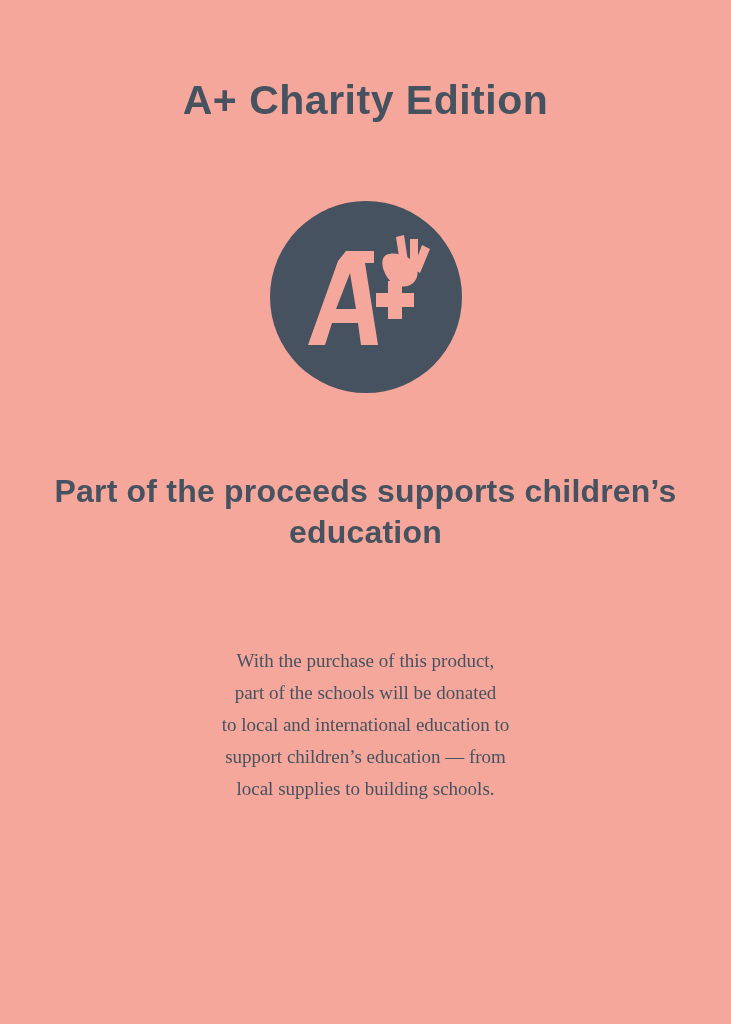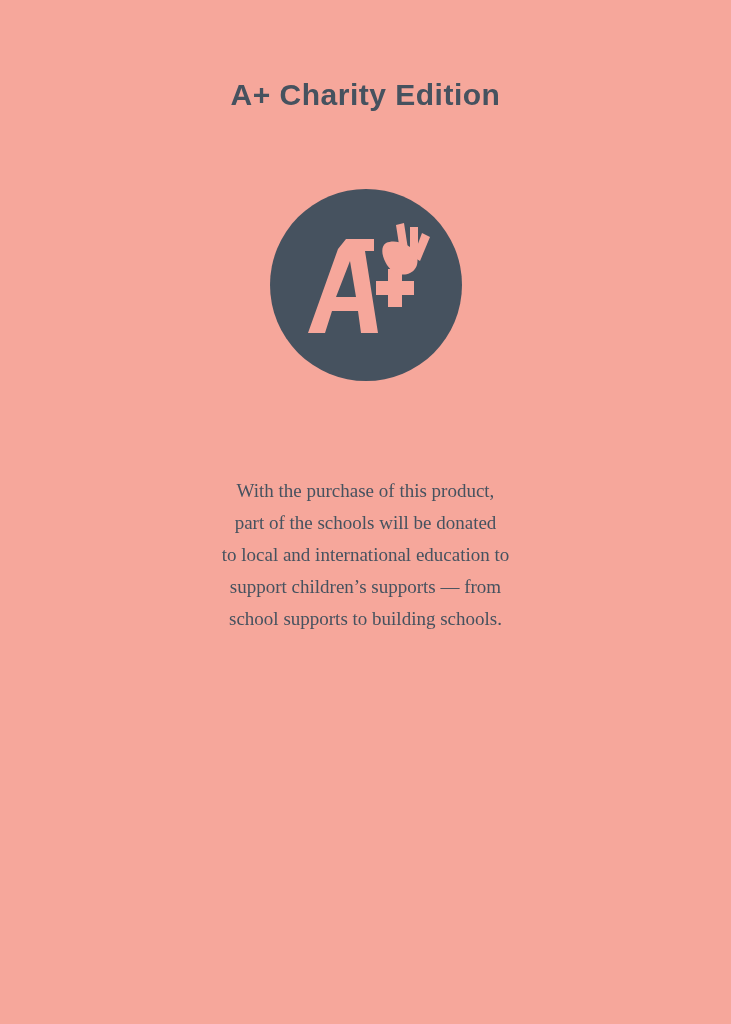--- a/index.html
+++ b/index.html
@@ -17,21 +17,21 @@
     position: relative;
     width: 731px;
     height: 1024px;
     background: #f6a79b;
     display: flex;
     flex-direction: column;
     align-items: center;
   }
   .title {
     margin-top: 78px;
-    font-size: 30px;
+    font-size: 41px;
     font-weight: bold;
     letter-spacing: 0.5px;
     color: #46525f;
     text-align: center;
     line-height: 1.1;
   }
   .logo-wrap {
     margin-top: 76px;
     width: 196px;
     height: 196px;
@@ -80,22 +80,26 @@
 
       <path d="M120 82 L134 82 L134 94 L146 94 L146 108 L134 108 L134 120 L120 120 L120 108 L108 108 L108 94 L120 94 Z" fill="#f6a79b"></path>
 
       <path d="M128 38 L136 36 L140 62 L132 64 Z" fill="#f6a79b"></path>
       <path d="M142 40 L150 40 L150 66 L142 66 Z" fill="#f6a79b"></path>
       <path d="M154 46 L162 50 L152 74 L145 70 Z" fill="#f6a79b"></path>
       <path d="M118 56 C126 52 140 56 146 64 C152 72 150 82 142 86 C134 90 124 86 119 78 C114 70 112 60 118 56 Z" fill="#f6a79b"></path>
     </svg>
   </div>
 
+  <div class="headline">
+    <span class="line">Part of the proceeds</span>
+    <span class="line">supports children’s education</span>
+  </div>
 
   <div class="body-text">
     <span class="line">With the purchase of this product,</span>
     <span class="line">part of the schools will be donated</span>
     <span class="line">to local and international education to</span>
-    <span class="line">support children’s supports — from</span>
-    <span class="line">school supports to building schools.</span>
+    <span class="line">support children’s education — from</span>
+    <span class="line">local supplies to building schools.</span>
   </div>
 
 </div>
 
 </body></html>

